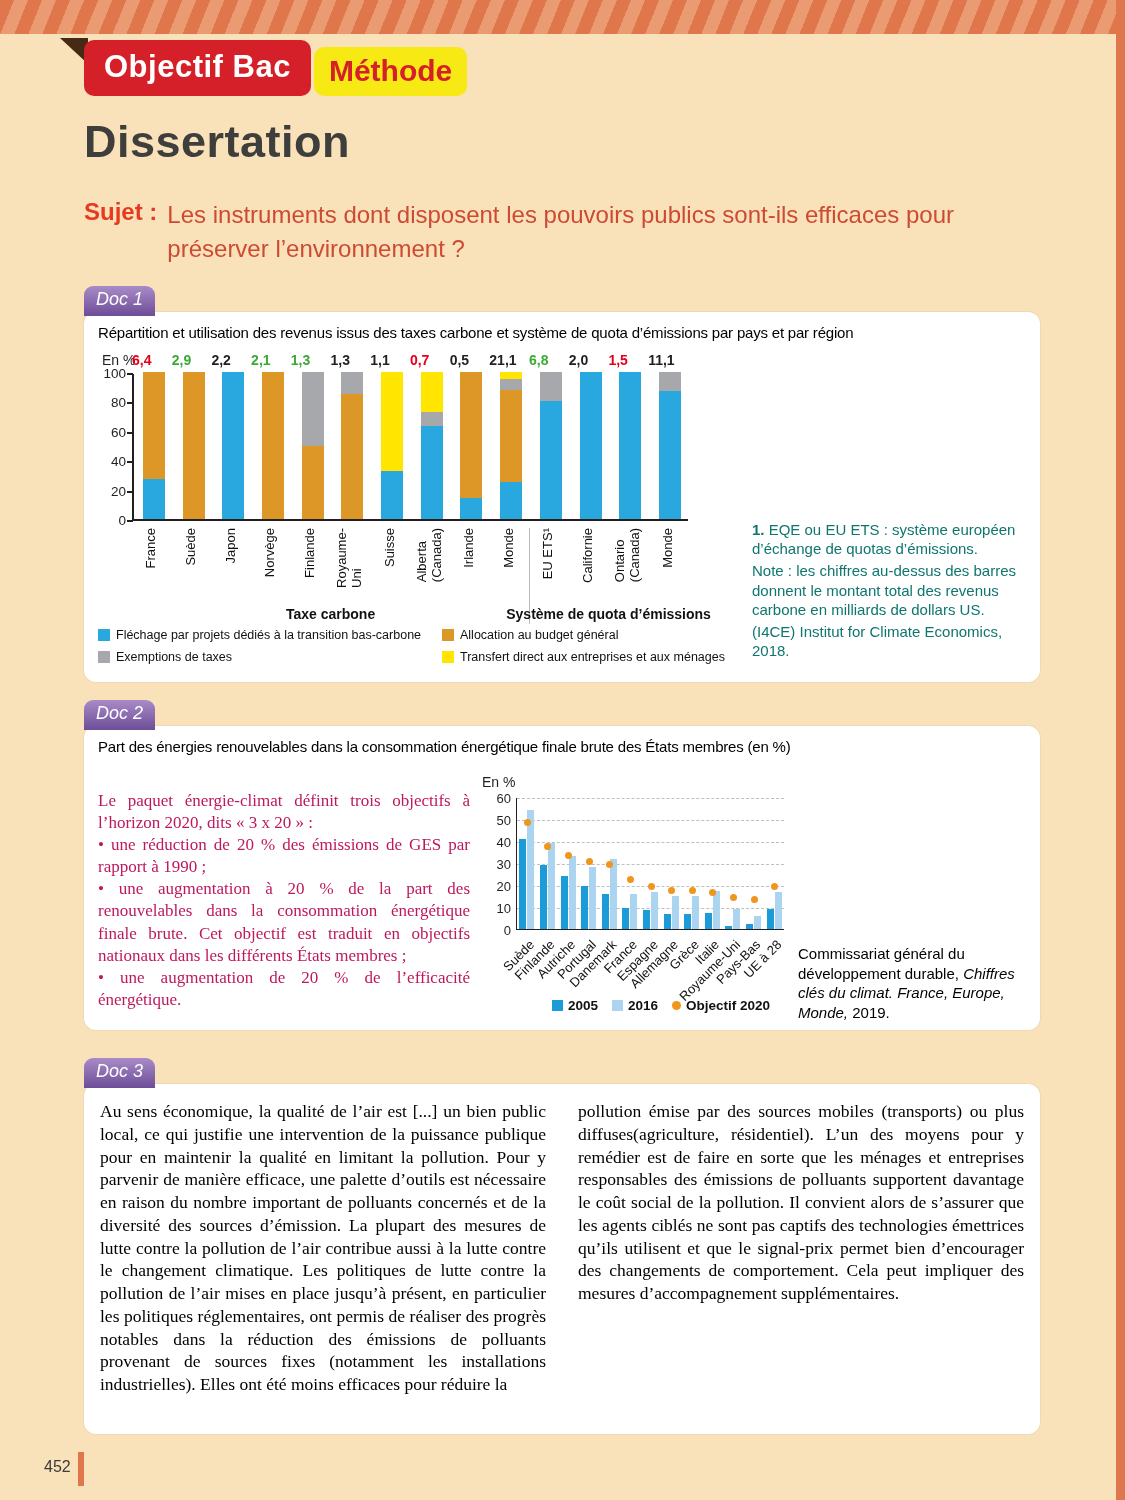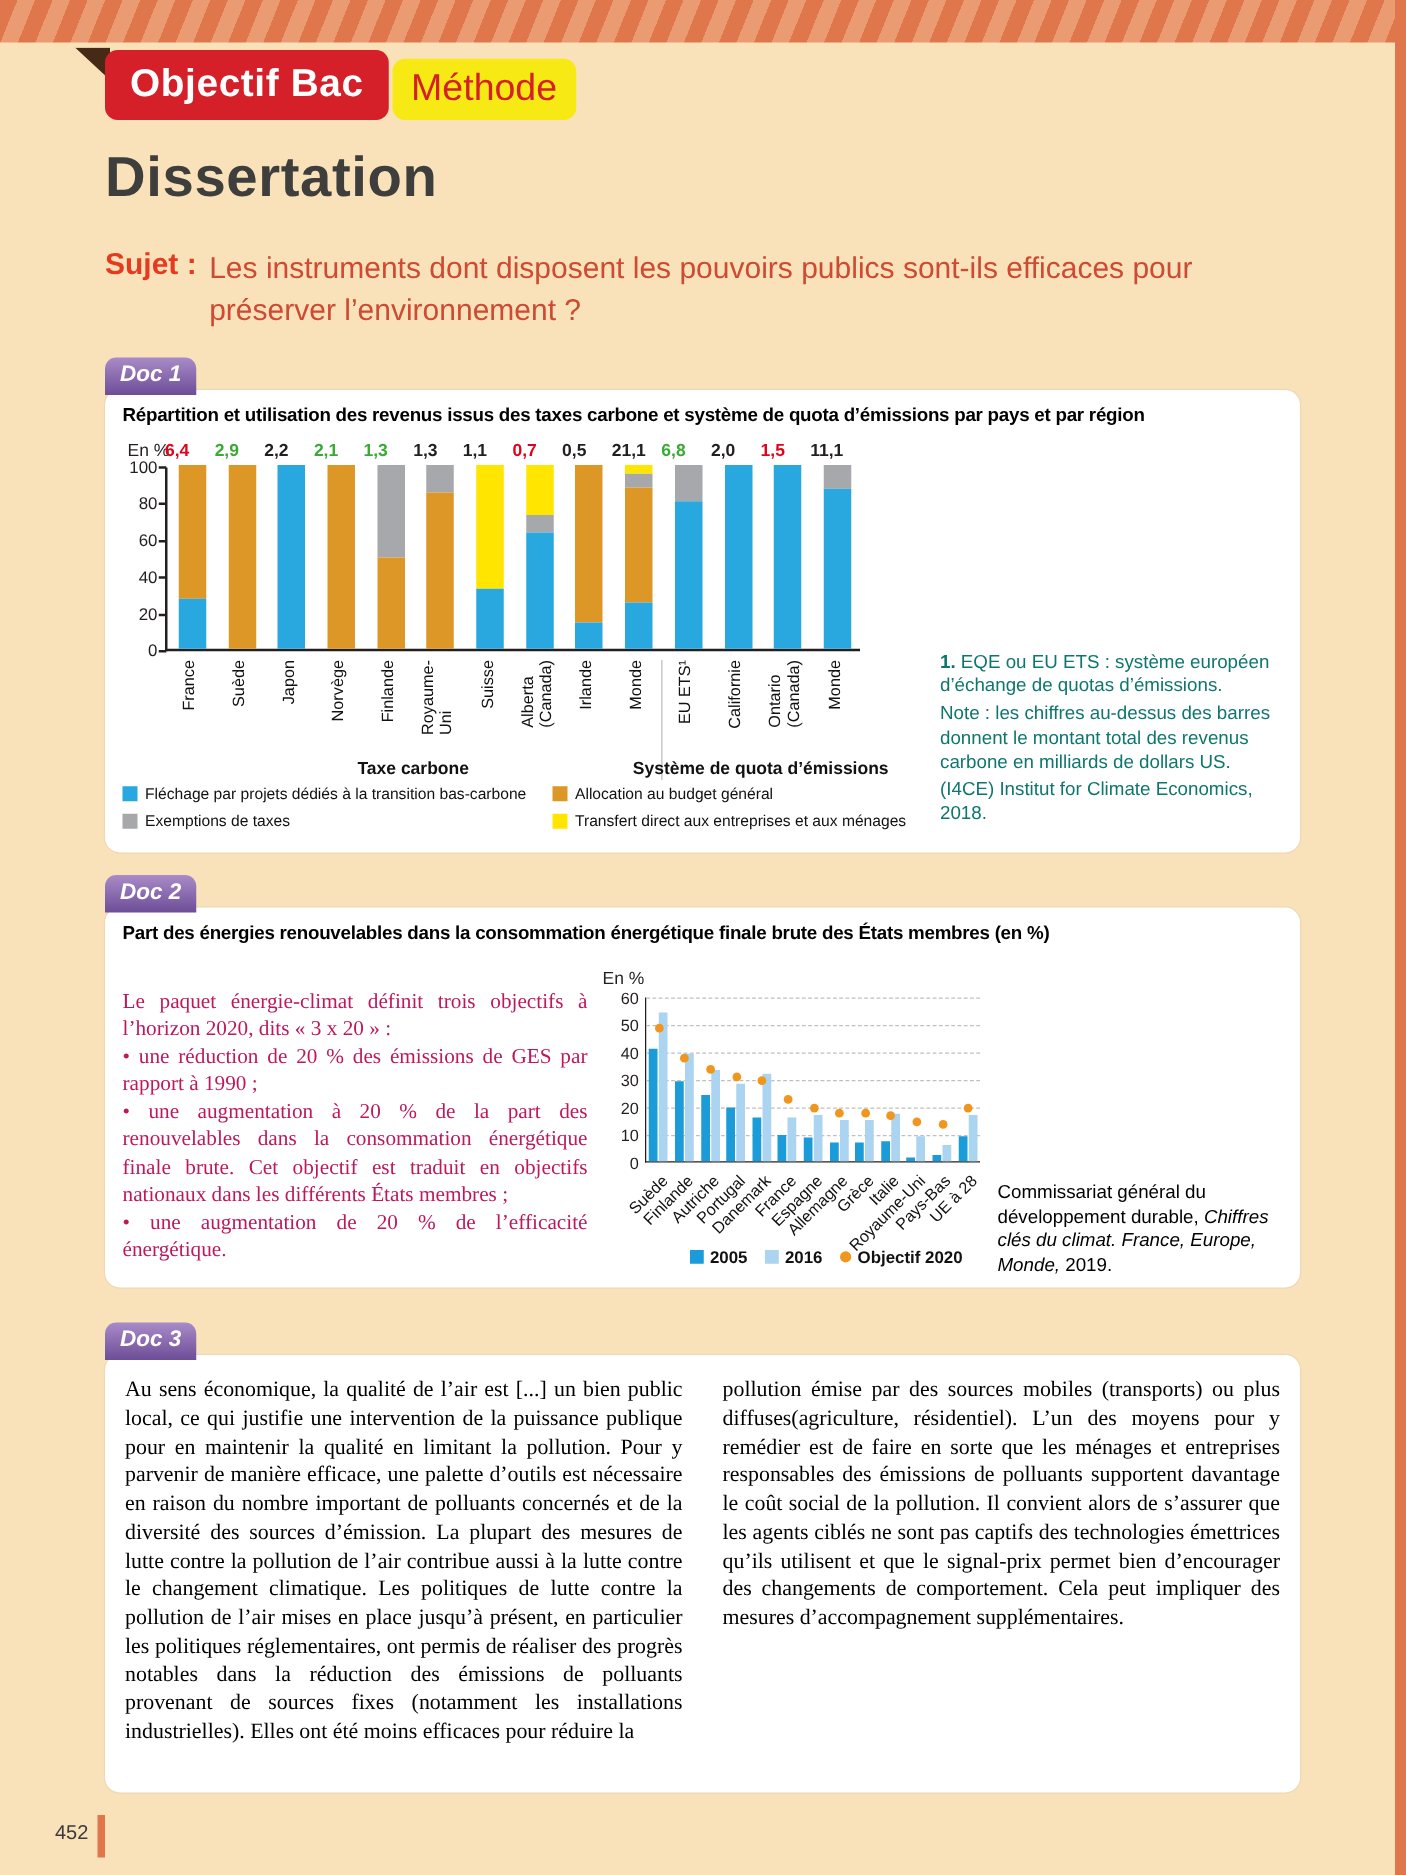--- a/index.html
+++ b/index.html
@@ -8,32 +8,32 @@
   .page { position:relative; width:1125px; height:1500px; background:#f9e2ba; overflow:hidden; }
 
   .top-band { position:absolute; left:0; top:0; width:1125px; height:34px;
     background:repeating-linear-gradient(112deg,#e0764b 0 13px,#eb9b72 13px 26px); }
   .right-band { position:absolute; right:0; top:0; width:9px; height:1500px; background:#e0764b; }
 
   .fold { position:absolute; left:60px; top:38px; width:28px; height:26px; background:#472a16;
     clip-path:polygon(0 0,100% 0,100% 100%); z-index:1; }
   .badges { position:absolute; left:84px; top:40px; display:flex; align-items:center; z-index:2; }
   .badge-red { background:#d52029; color:#fff; font-weight:bold; font-size:31px; padding:9px 20px 11px; border-radius:10px; letter-spacing:.5px; }
-  .badge-yellow { background:#f6e914; color:#d52029; font-weight:normal; font-size:30px; padding:7px 15px 8px; border-radius:10px; margin-left:3px; margin-top:6px; }
+  .badge-yellow { background:#f6e914; color:#d52029; font-weight:bold; font-size:30px; padding:7px 15px 8px; border-radius:10px; margin-left:3px; margin-top:6px; }
 
   .page-title { position:absolute; left:84px; top:116px; font-size:45px; color:#3e3e3d; letter-spacing:.5px; }
 
   .sujet { position:absolute; left:84px; top:198px; display:flex; gap:10px; font-size:24px; }
   .sujet-label { color:#e63a20; font-weight:bold; white-space:nowrap; }
   .sujet-text { color:#cd4a33; width:860px; line-height:1.4; }
 
   .doc-tab { position:absolute; min-width:66px; text-align:left; background:linear-gradient(180deg,#a98bc8,#6d4d97);
-    color:#fff; font-style:italic; font-weight:bold; font-size:18px; padding:3px 12px 6px; border-radius:9px 9px 0 0; z-index:3; }
+    color:#fff; font-style:italic; font-weight:normal; font-size:18px; padding:3px 12px 6px; border-radius:9px 9px 0 0; z-index:3; }
   .panel { position:absolute; background:#fff; border-radius:12px; z-index:2; box-shadow:0 0 0 1px rgba(0,0,0,.04); }
-  .panel-title { position:absolute; left:14px; top:12px; font-weight:bold; font-size:15px; letter-spacing:-.2px; white-space:nowrap; color:#000; }
+  .panel-title { position:absolute; left:14px; top:12px; font-weight:normal; font-size:15px; letter-spacing:-.2px; white-space:nowrap; color:#000; }
 
   
   .c1-ylab { position:absolute; left:18px; top:40px; font-size:14px; color:#231f20; }
   .c1-values { position:absolute; left:48px; top:40px; width:556px; display:flex; }
   .c1-val { font-weight:bold; font-size:14px; text-align:left; flex:0 0 auto; }
   .c1-plot { position:absolute; left:48px; top:62px; width:556px; height:147px;
     border-left:2px solid #231f20; border-bottom:2px solid #231f20; display:flex; align-items:flex-end; }
   .c1-slot { display:flex; justify-content:center; align-items:flex-end; height:100%; flex:0 0 auto; }
   .c1-bar { display:flex; flex-direction:column-reverse; width:22px; }
   .c1-seg { width:100%; }

